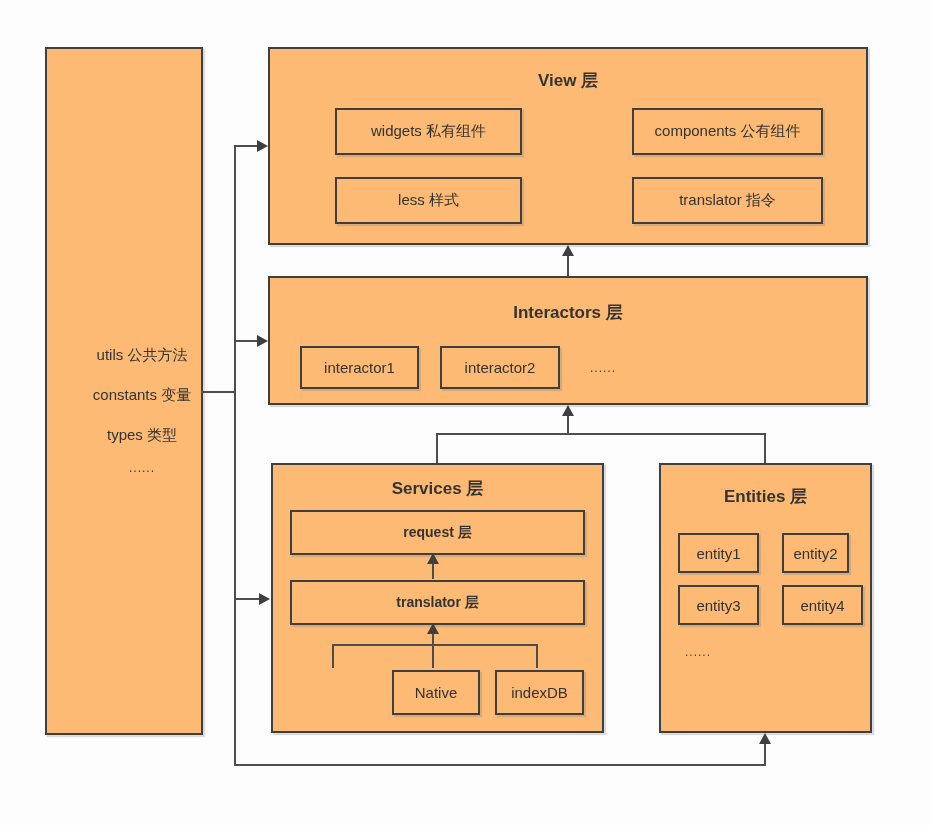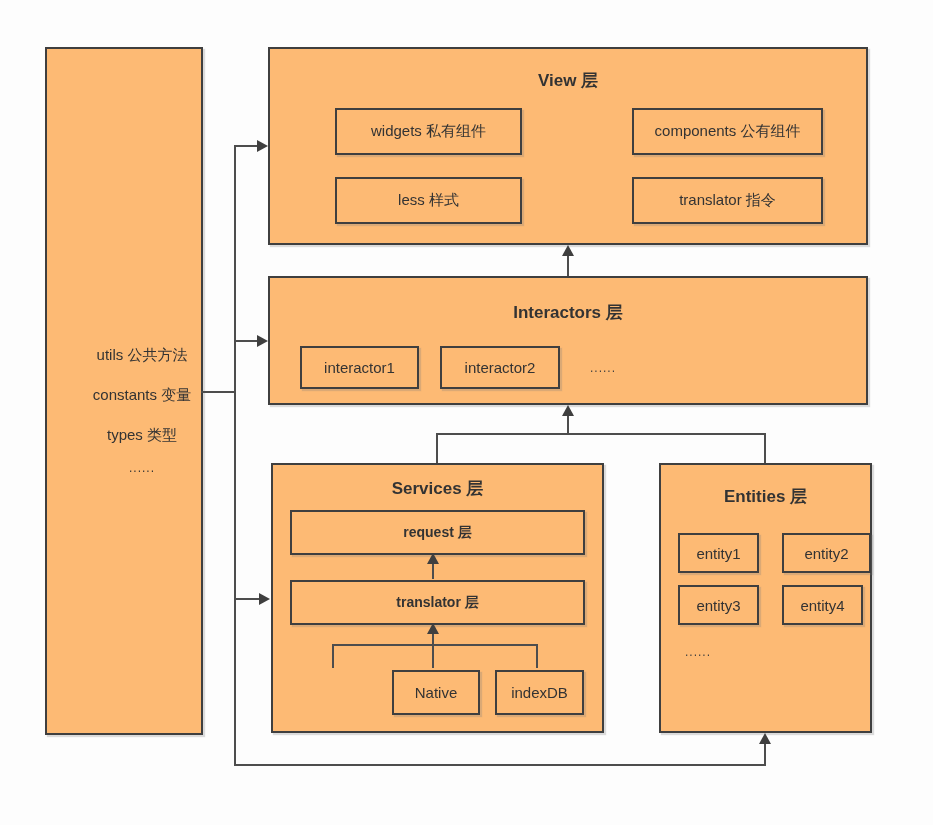--- a/index.html
+++ b/index.html
@@ -91,21 +91,21 @@
     <div class="layer-title" style="top:13px;">Services 层</div>
     <div class="box node bold" style="left:17px; top:45px; width:295px; height:45px;">request 层</div>
     <div class="box node bold" style="left:17px; top:115px; width:295px; height:45px;">translator 层</div>
     <div class="box node" style="left:119px; top:205px; width:88px; height:45px;">Native</div>
     <div class="box node" style="left:222px; top:205px; width:89px; height:45px;">indexDB</div>
   </div>
 
   <div class="box" style="left:659px; top:463px; width:213px; height:270px;">
     <div class="layer-title" style="top:21px;">Entities 层</div>
     <div class="box node" style="left:17px; top:68px; width:81px; height:40px;">entity1</div>
-    <div class="box node" style="left:121px; top:68px; width:89px; height:40px;">entity2</div>
+    <div class="box node" style="left:121px; top:68px; width:67px; height:40px;">entity2</div>
     <div class="box node" style="left:17px; top:120px; width:81px; height:40px;">entity3</div>
     <div class="box node" style="left:121px; top:120px; width:81px; height:40px;">entity4</div>
     <div class="dots" style="left:24px; top:180px;">......</div>
   </div>
 
   <div class="hline thin" style="left:201px; top:391px; width:35px;"></div>
 
   <div class="vline thin" style="left:234px; top:145px; height:621px;"></div>
 
   <div class="hline thin" style="left:234px; top:145px; width:24px;"></div>

